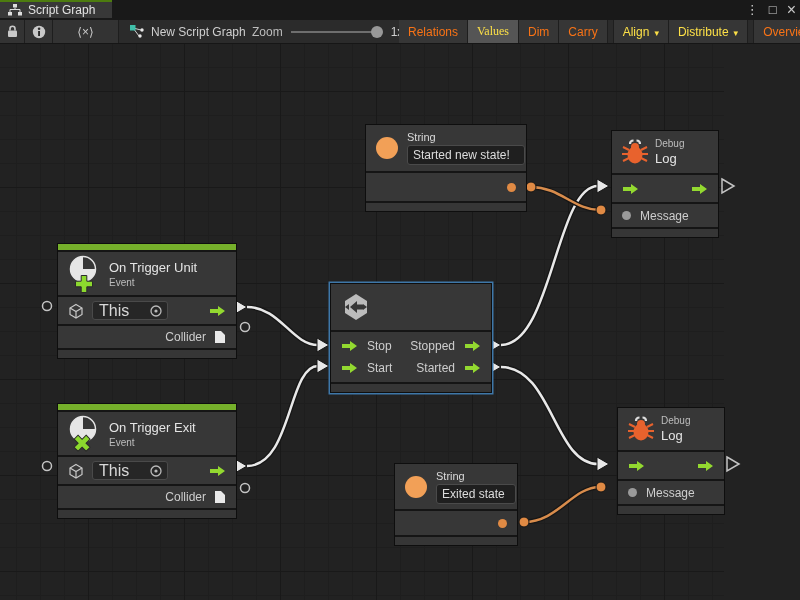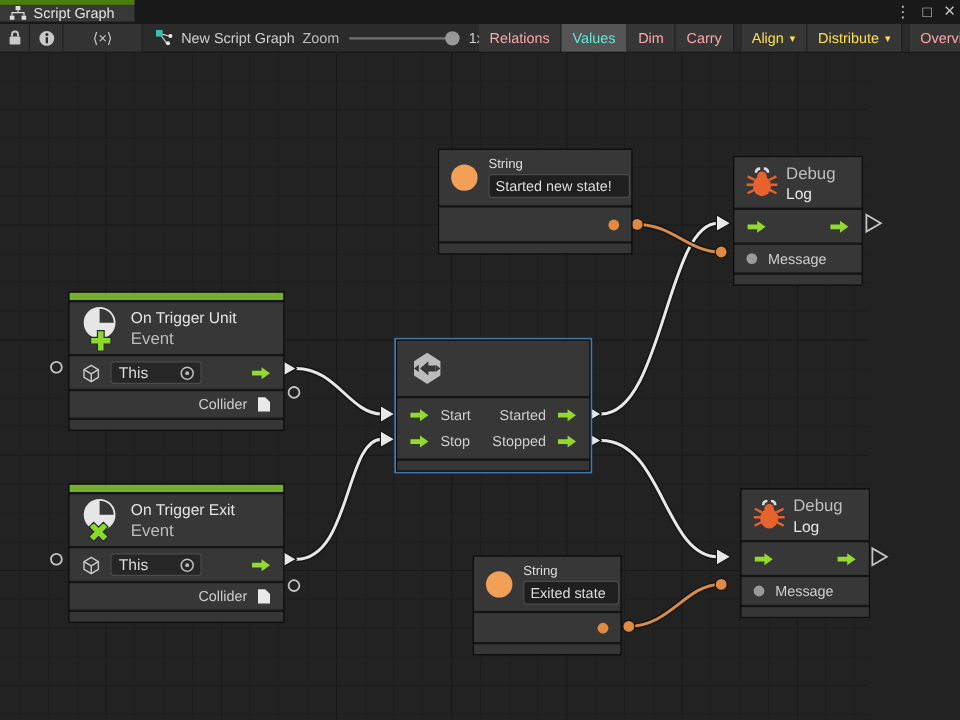--- a/index.html
+++ b/index.html
@@ -2,41 +2,41 @@
 <html><head>
 <meta charset="utf-8">
 <style>
   html,body{margin:0;padding:0;width:800px;height:600px;overflow:hidden;
     font-family:"Liberation Sans","DejaVu Sans",sans-serif;background:#222;}
   .app{position:relative;width:800px;height:600px;}
 
   
   .tabbar{position:absolute;left:0;top:0;width:800px;height:20px;background:#191919;}
   .tab{position:absolute;left:0;top:0;width:112px;height:18px;background:#383838;
-    border-top:4px solid #4d7c0f;display:flex;align-items:center;gap:6px;padding-left:8px;box-sizing:border-box;}
+    border-top:2px solid #4d7c0f;display:flex;align-items:center;gap:6px;padding-left:8px;box-sizing:border-box;}
   .tab-label{color:#E3E3E3;font-size:12px;white-space:nowrap;}
   .winctl{position:absolute;right:4px;top:0;height:20px;display:flex;align-items:center;gap:10px;color:#C9C9C9;}
   .winctl span{font-size:13px;line-height:20px;cursor:default;}
 
   
   .toolbar{position:absolute;left:0;top:20px;width:800px;height:24px;background:#2B2B2B;
     border-bottom:1px solid #161616;box-sizing:border-box;}
   .tbtn{position:absolute;top:0;height:23px;display:flex;align-items:center;justify-content:center;
     background:#333;border-right:1px solid #1E1E1E;color:#C9C9C9;font-size:11px;}
   .graphname{position:absolute;left:130px;top:0;height:23px;display:flex;align-items:center;gap:6px;
     color:#CFCFCF;font-size:12px;text-align:center;}
   .zoomctl{position:absolute;left:252px;top:0;height:23px;display:flex;align-items:center;gap:8px;
     color:#BDBDBD;font-size:12px;}
   .slider{position:relative;width:92px;height:23px;}
   .slider .track{position:absolute;left:0;right:6px;top:11px;height:2px;background:#6E6E6E;}
   .slider .knob{position:absolute;right:0;top:5.5px;width:12px;height:12px;border-radius:50%;background:#989898;}
   .rbuttons{position:absolute;left:399px;top:0;height:23px;display:flex;}
   .rbtn{height:23px;display:flex;align-items:center;gap:5px;padding:0 9px;background:#363636;
-    border-right:1px solid #1E1E1E;color:#fca5a5;font-size:12px;white-space:nowrap;}
-  .rbtn.active{background:#555;color:#5eead4;}
+    border-right:1px solid #1E1E1E;color:#f97316;font-size:12px;white-space:nowrap;}
+  .rbtn.active{background:#555;color:#fde047;font-family:Liberation Serif, serif;}
   .rbtn.disabled{color:#fde047;}
   .rbtn .caret{font-size:9px;position:relative;top:1px;}
   .gap{width:5px;height:23px;background:#2B2B2B;border-right:1px solid #1E1E1E;}
 
   
   .canvas{position:absolute;left:0;top:44px;width:724px;height:556px;background-color:#222;
     background-image:
       linear-gradient(#191919 1px,transparent 1px),
       linear-gradient(90deg,#191919 1px,transparent 1px),
       linear-gradient(#1E1E1E 1px,transparent 1px),
@@ -53,31 +53,31 @@
 
   
   .node{position:absolute;z-index:2;background:#151515;border:1px solid #0E0E0E;
     display:flex;flex-direction:column;gap:2px;}
   .node.selected{box-shadow:0 0 0 1.5px #3E77A8;}
   .sec{background:#373737;}
   .evbar{height:6px;background:#76B02B;}
   .hdr{display:flex;align-items:center;gap:9px;padding:4px 10px;box-sizing:border-box;}
   .hcol{display:flex;flex-direction:column;justify-content:center;gap:2px;}
   .ntitle{color:#E4E4E4;font-size:13px;white-space:nowrap;}
-  .nsub{color:#BDBDBD;font-size:14px;white-space:nowrap;}
+  .nsub{color:#BDBDBD;font-size:10px;white-space:nowrap;}
   .wide{word-spacing:5px;}
   .row{display:flex;align-items:center;padding:0 10px;box-sizing:border-box;}
   .plabel{color:#CECECE;font-size:12px;}
   .footer{height:8px;background:#363636;}
   .nfield{background:#1F1F1F;border:1px solid #4A4A4A;border-radius:3px;color:#DDD;
     font-size:12px;height:18px;padding:0 5px;font-family:"Liberation Sans",sans-serif;box-sizing:content-box;}
   .icon-circle-orange{width:22px;height:22px;border-radius:50%;background:#F2A057;flex:0 0 auto;}
   .dropdown{display:flex;align-items:center;justify-content:space-between;background:#262626;
     border:1px solid #4A4A4A;border-radius:3px;height:19px;width:76px;padding:0 4px 0 6px;box-sizing:border-box;}
-  .dropdown .plabel{font-size:13px;color:#D8D8D8;}
+  .dropdown .plabel{font-size:16px;color:#D8D8D8;}
   .dot{width:9px;height:9px;border-radius:50%;flex:0 0 auto;}
   .dot.orange{background:#E08A44;}
   .dot.gray{background:#9A9A9A;}
   .spacer{flex:1;}
 </style>
 </head>
 <body>
 
 <div class="app">
 
@@ -305,34 +305,34 @@
           <polygon points="4,14 8,11 8,17" fill="#373737"></polygon>
           <polygon points="26,14 22,11 22,17" fill="#373737"></polygon>
           <polygon points="9,14 16,8 16,11.5 22,11.5 22,16.5 16,16.5 16,20" fill="#373737"></polygon>
         </svg>
       </div>
       <div class="sec" style="padding:3px 0">
         <div class="row" style="height:22px;gap:9px">
           <svg width="17" height="12">
             <path d="M1,4 H9 V1 L16,6 L9,11 V8 H1 Z" fill="#93D930"></path>
             </svg>
-          <span class="plabel">Start</span>
+          <span class="plabel">Stop</span>
           <span class="spacer"></span>
-          <span class="plabel">Started</span>
+          <span class="plabel">Stopped</span>
           <svg width="17" height="12">
             <path d="M1,4 H9 V1 L16,6 L9,11 V8 H1 Z" fill="#93D930"></path>
             </svg>
         </div>
         <div class="row" style="height:22px;gap:9px">
           <svg width="17" height="12">
             <path d="M1,4 H9 V1 L16,6 L9,11 V8 H1 Z" fill="#93D930"></path>
             </svg>
-          <span class="plabel">Stop</span>
+          <span class="plabel">Start</span>
           <span class="spacer"></span>
-          <span class="plabel">Stopped</span>
+          <span class="plabel">Started</span>
           <svg width="17" height="12">
             <path d="M1,4 H9 V1 L16,6 L9,11 V8 H1 Z" fill="#93D930"></path>
             </svg>
         </div>
       </div>
       <div class="footer"></div>
     </div>
 
     <div class="node" style="left:57px;top:359px;width:178px">
       <div class="evbar"></div>

